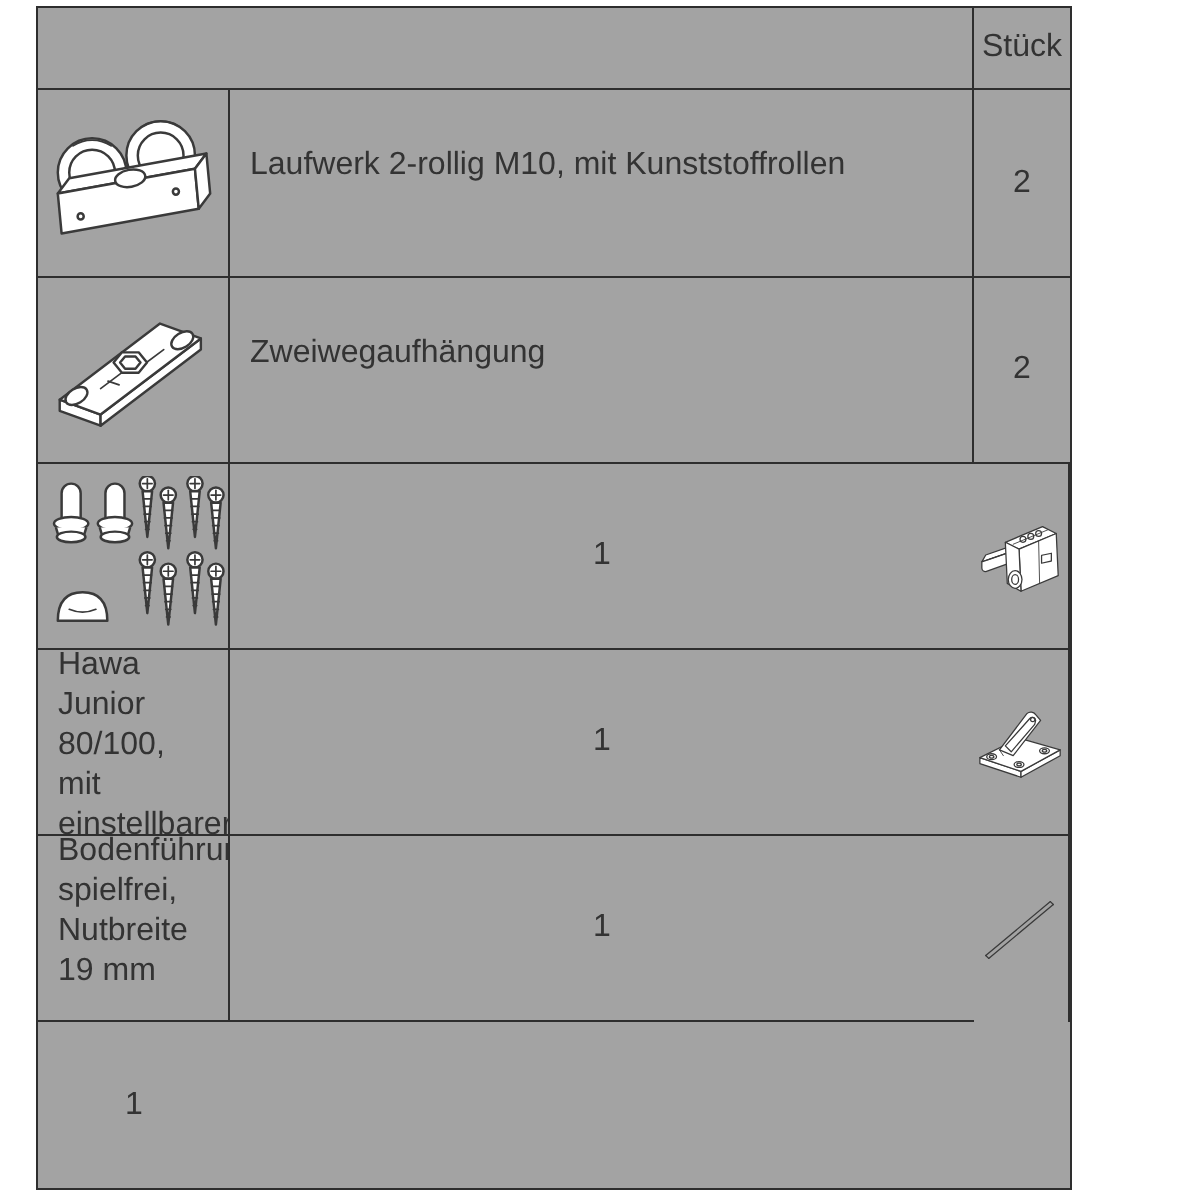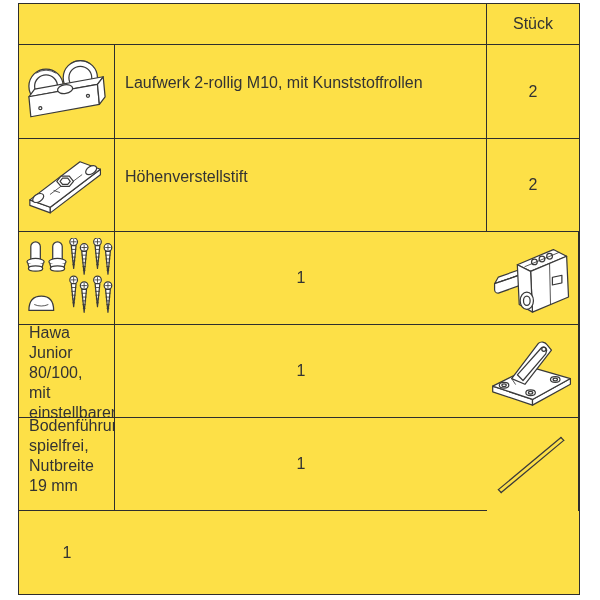--- a/index.html
+++ b/index.html
@@ -8,27 +8,27 @@
     width: 600px;
     height: 600px;
     background: #ffffff;
     font-family: "Liberation Sans", sans-serif;
     color: #333333;
   }
   .parts-table {
     position: absolute;
     left: 18px;
     top: 3px;
-    width: 562px;
+    width: 518px;
     box-sizing: border-box;
     border: 1.5px solid #2e2e2e;
     display: grid;
     grid-template-columns: 96px 372px 1fr;
     grid-template-rows: 41px 94px 93px 93px 93px 93px 83px;
-    background: #fde047;
+    background: #a3a3a3;
   }
   .cell {
     box-sizing: border-box;
     display: flex;
     align-items: center;
     overflow: hidden;
   }
   .bb { border-bottom: 1.5px solid #2e2e2e; }
   .br { border-right: 1.5px solid #2e2e2e; }
   .header-main { grid-column: 1 / 3; }
@@ -94,21 +94,21 @@
       <ellipse class="fw" cx="17" cy="56" rx="6.5" ry="4" transform="rotate(-32 17 56)"></ellipse>
       <ellipse class="fw" cx="74" cy="26" rx="6.5" ry="4" transform="rotate(-32 74 26)"></ellipse>
       <line class="thin" x1="30" y1="52" x2="42" y2="43"></line>
       <line class="thin" x1="52" y1="40" x2="64" y2="31"></line>
       <polygon class="fw" points="55,38 50.5,32.5 41.5,32.5 37,38 41.5,43.5 50.5,43.5"></polygon>
       <polygon class="ln" points="51.5,38 48.8,34.7 43.2,34.7 40.5,38 43.2,41.3 48.8,41.3"></polygon>
       <line class="thin" x1="34" y1="48" x2="40" y2="50"></line>
     </svg>
   </div>
   <div class="cell bb br desc-cell">
-    <div class="desc-text">Höhenverstellstift</div>
+    <div class="desc-text">Zweiwegaufhängung</div>
   </div>
   <div class="cell bb center">
     <span class="qty-text">2</span>
   </div>
 
   <div class="cell bb br center">
     <svg width="92" height="80" viewBox="0 0 96 84">
 
       <path class="fw" d="M10 24 V9 a5 5 0 0 1 10 0 V24"></path>
       <ellipse class="fw" cx="15" cy="25" rx="9" ry="3.5"></ellipse>

